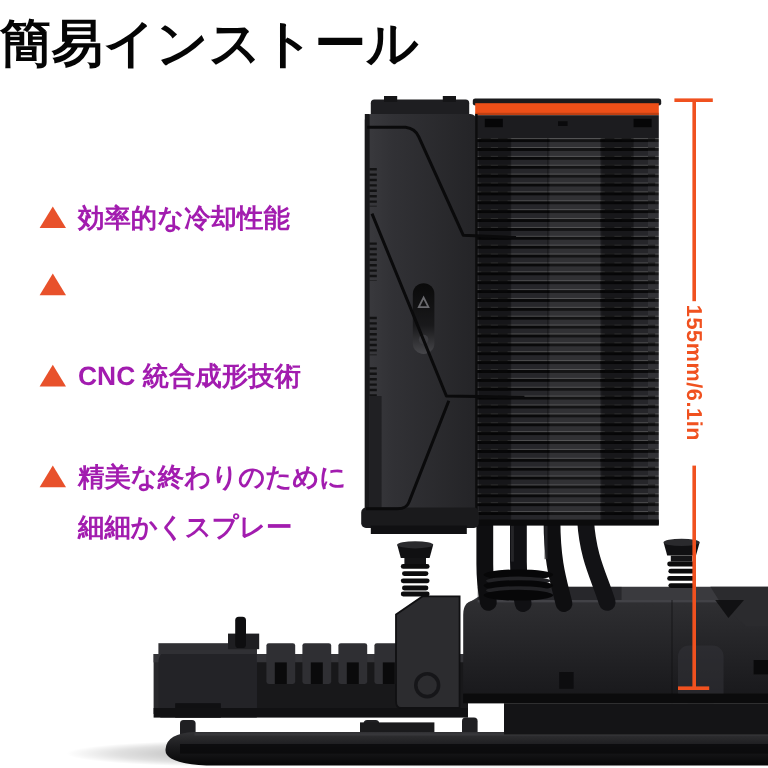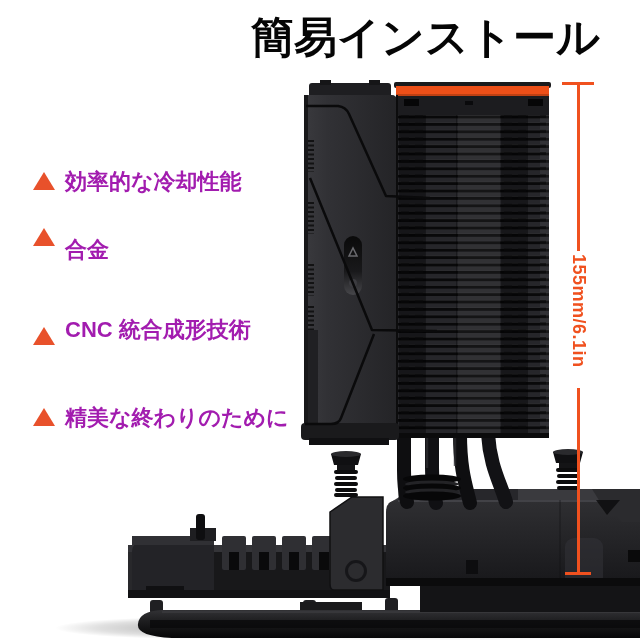--- a/index.html
+++ b/index.html
@@ -2,30 +2,30 @@
 <html><head>
 <meta charset="utf-8">
 <style>
   html,body{margin:0;padding:0;}
   body{width:640px;height:640px;background:#fff;overflow:hidden;
        font-family:"Liberation Sans","DejaVu Sans",sans-serif;}
   .canvas{position:relative;width:640px;height:640px;background:#fff;}
 
   
   .title{position:absolute;top:12px;left:0;width:600px;margin:0;
-         text-align:right;font-size:43px;font-weight:800;color:#050505;
+         text-align:left;font-size:43px;font-weight:800;color:#050505;
          letter-spacing:0px;line-height:1.2;}
 
   
   .features{position:absolute;left:33px;top:167px;width:280px;}
   .feature{position:absolute;left:0;display:flex;align-items:flex-start;}
   .feature.f1{top:0;}
   .feature.f2{top:56px;}
-  .feature.f3{top:148px;align-items:flex-end;}
-  .feature.f4{top:236px;}
+  .feature.f3{top:132px;}
+  .feature.f4{top:216px;}
   .tri{width:0;height:0;border-left:11px solid transparent;
        border-right:11px solid transparent;border-bottom:18px solid #E8512B;
        margin-top:5px;flex:none;}
   .ftext{margin-left:10px;font-size:22px;font-weight:600;color:#a21caf;
          line-height:30px;white-space:nowrap;}
   .fline2{display:block;margin-top:12px;}
 
   
   .dim{position:absolute;left:561px;top:82px;width:34px;height:496px;}
   .dim-cap{position:absolute;background:#F0511F;height:3px;}
@@ -48,29 +48,29 @@
 
   <h1 class="title">簡易インストール</h1>
 
   <div class="features">
     <div class="feature f1">
       <span class="tri"></span>
       <span class="ftext"><span>効率的な冷却性能</span></span>
     </div>
     <div class="feature f2">
       <span class="tri"></span>
-      <span class="ftext"><span class="fline2">合金</span></span>
+      <span class="ftext"></span>
     </div>
     <div class="feature f3">
       <span class="tri"></span>
       <span class="ftext"><span>CNC 統合成形技術</span></span>
     </div>
     <div class="feature f4">
       <span class="tri"></span>
-      <span class="ftext"><span>精美な終わりのために</span></span>
+      <span class="ftext"><span>精美な終わりのために</span><span class="fline2">細細かくスプレー</span></span>
     </div>
   </div>
 
   <svg class="product-svg" width="640" height="640" viewBox="0 0 640 640">
     <defs>
       <linearGradient id="fanGrad" x1="0" y1="0" x2="1" y2="0">
         <stop offset="0" stop-color="#3a3a3e"></stop>
           <stop offset="0.25" stop-color="#313135"></stop>
         <stop offset="1" stop-color="#242427"></stop>
       </linearGradient>

